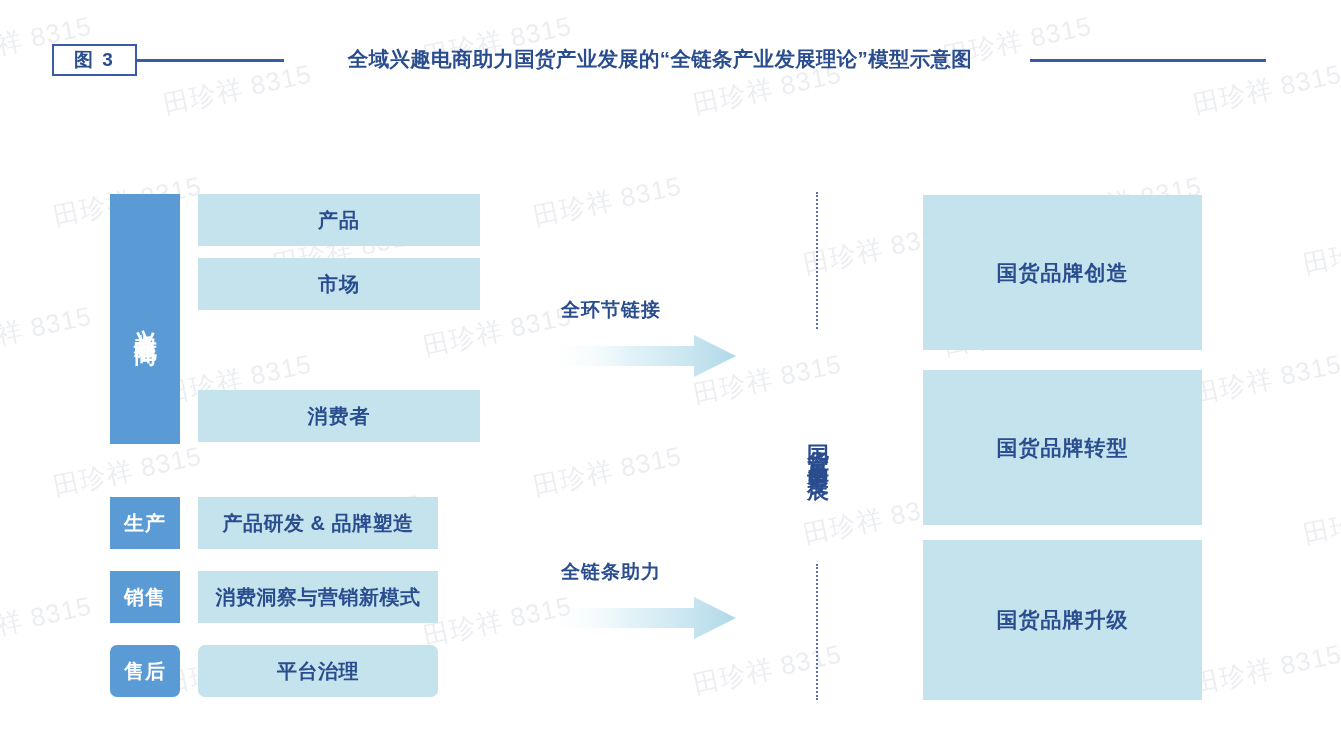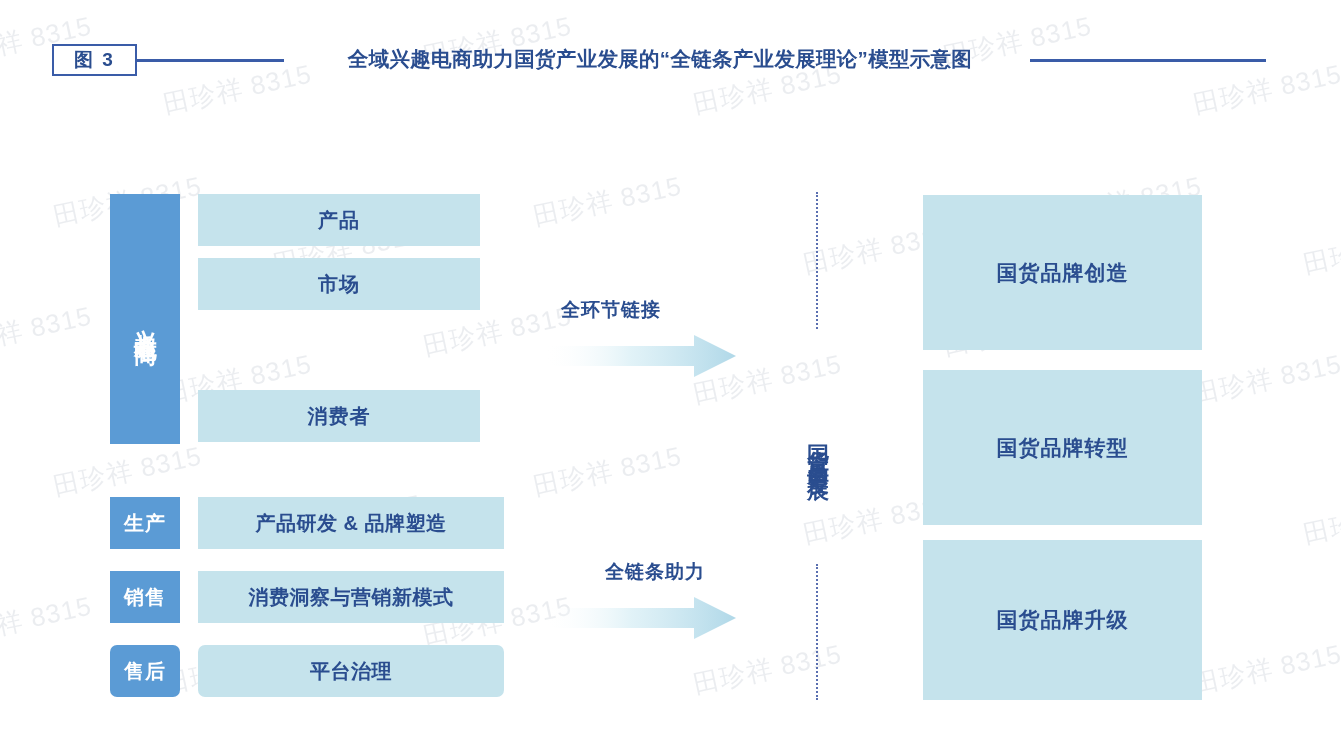--- a/index.html
+++ b/index.html
@@ -115,37 +115,37 @@
     letter-spacing: 4px;
   }
 
   .top-item { left: 198px; width: 282px; height: 52px; font-size: 20px; letter-spacing: 1px; }
   #top-item-0 { top: 194px; }
   #top-item-1 { top: 258px; }
   #top-item-2 { top: 322px; }
   #top-item-3 { top: 390px; }
 
   .stage-tag  { left: 110px; width: 70px; height: 52px; font-size: 20px; letter-spacing: 1px; }
-  .stage-item { left: 198px; width: 306px; height: 52px; font-size: 20px; letter-spacing: 0.5px; }
+  .stage-item { left: 198px; width: 240px; height: 52px; font-size: 20px; letter-spacing: 0.5px; }
   #stage-tag-0, #stage-item-0 { top: 497px; }
   #stage-tag-1, #stage-item-1 { top: 571px; }
   #stage-tag-2, #stage-item-2 { top: 645px; border-radius: 7px; }
 
   
   .flow-label {
     position: absolute;
     font-size: 19px;
     font-weight: bold;
     color: #2a4d8f;
     letter-spacing: 1px;
     white-space: nowrap;
     z-index: 7;
   }
   #flow-label-0 { left: 561px; top: 297px; text-align: center; }
-  #flow-label-1 { left: 561px; top: 559px; margin-left: 44px; }
+  #flow-label-1 { left: 561px; top: 559px; }
 
   .flow-arrow { position: absolute; z-index: 6; }
   #flow-arrow-0 { left: 546px; top: 335px; }
   #flow-arrow-1 { left: 546px; top: 597px; }
 
   
   .dotline {
     position: absolute;
     left: 816px;
     width: 0;

